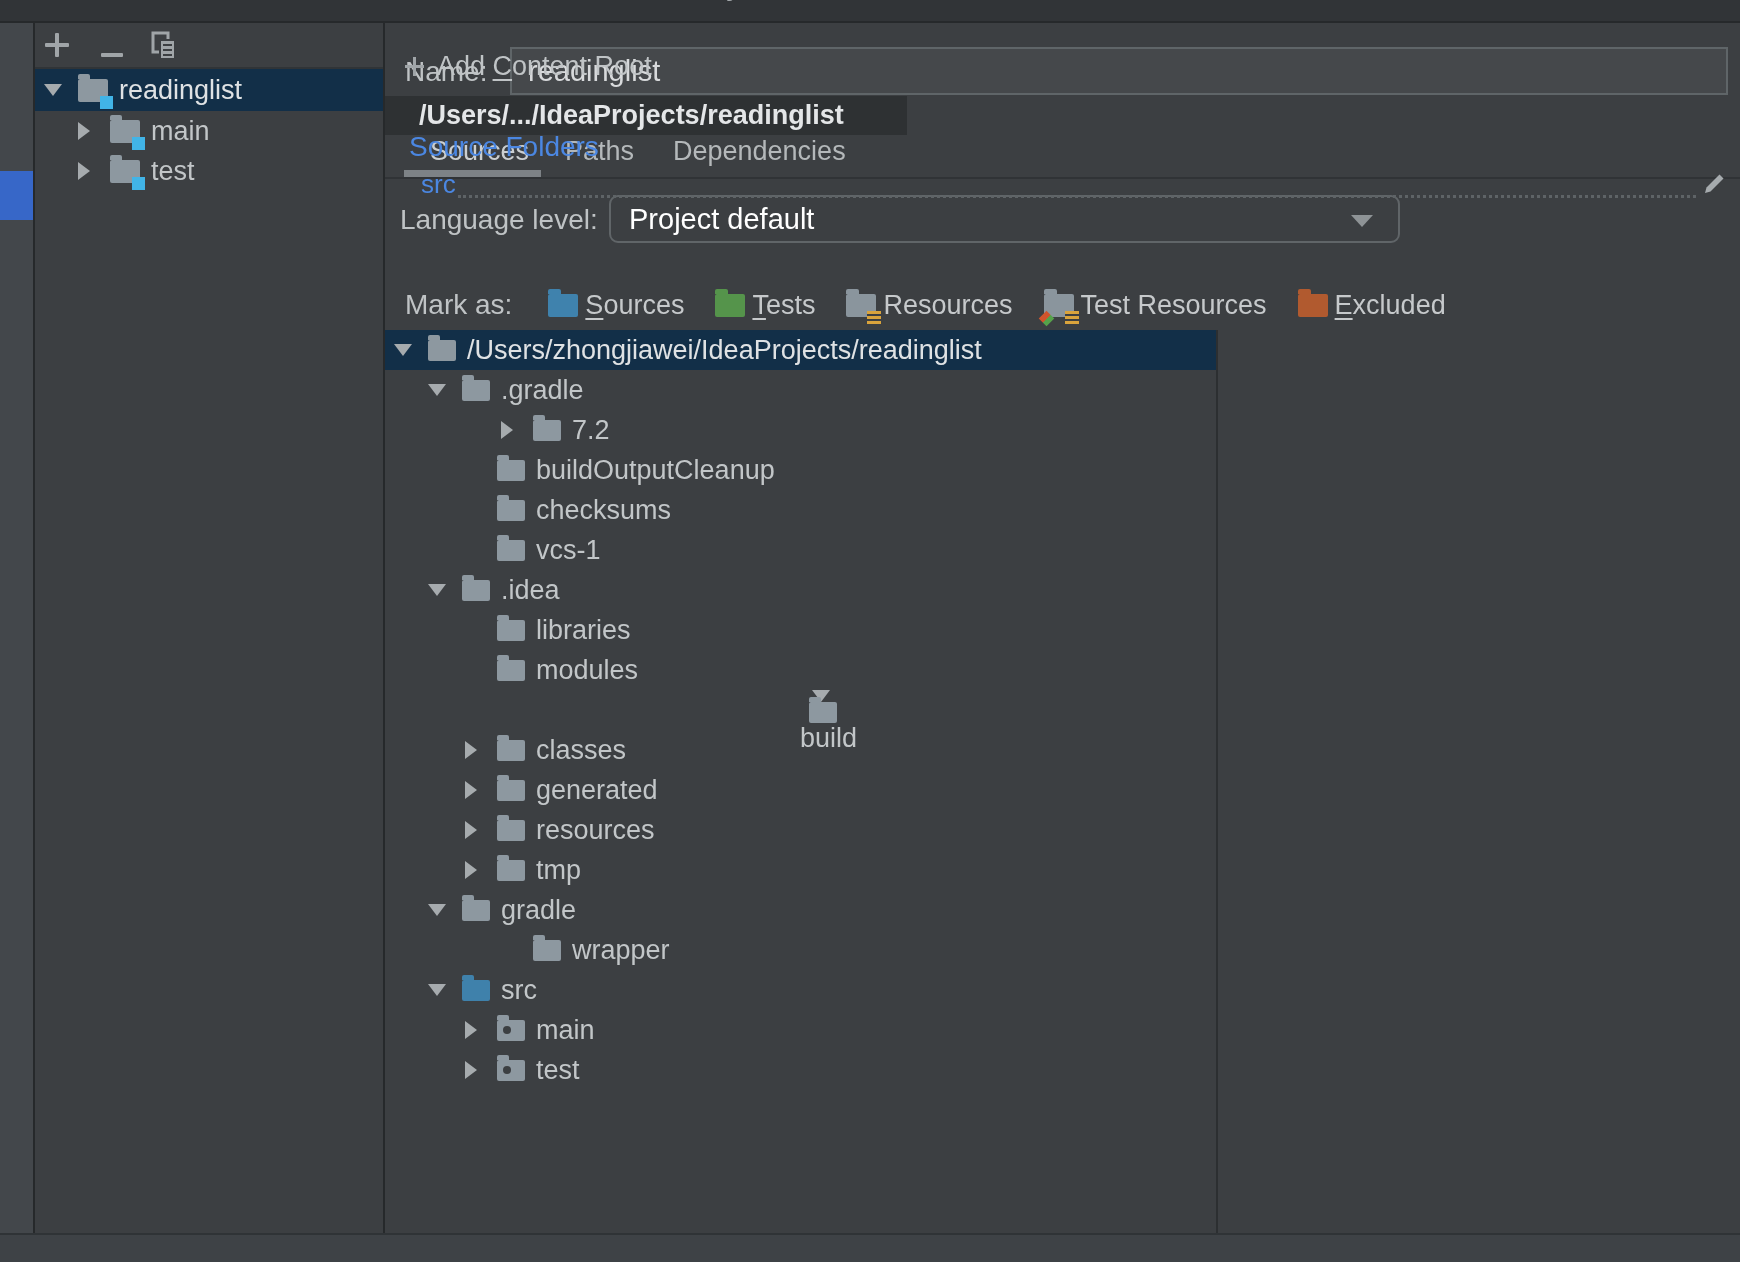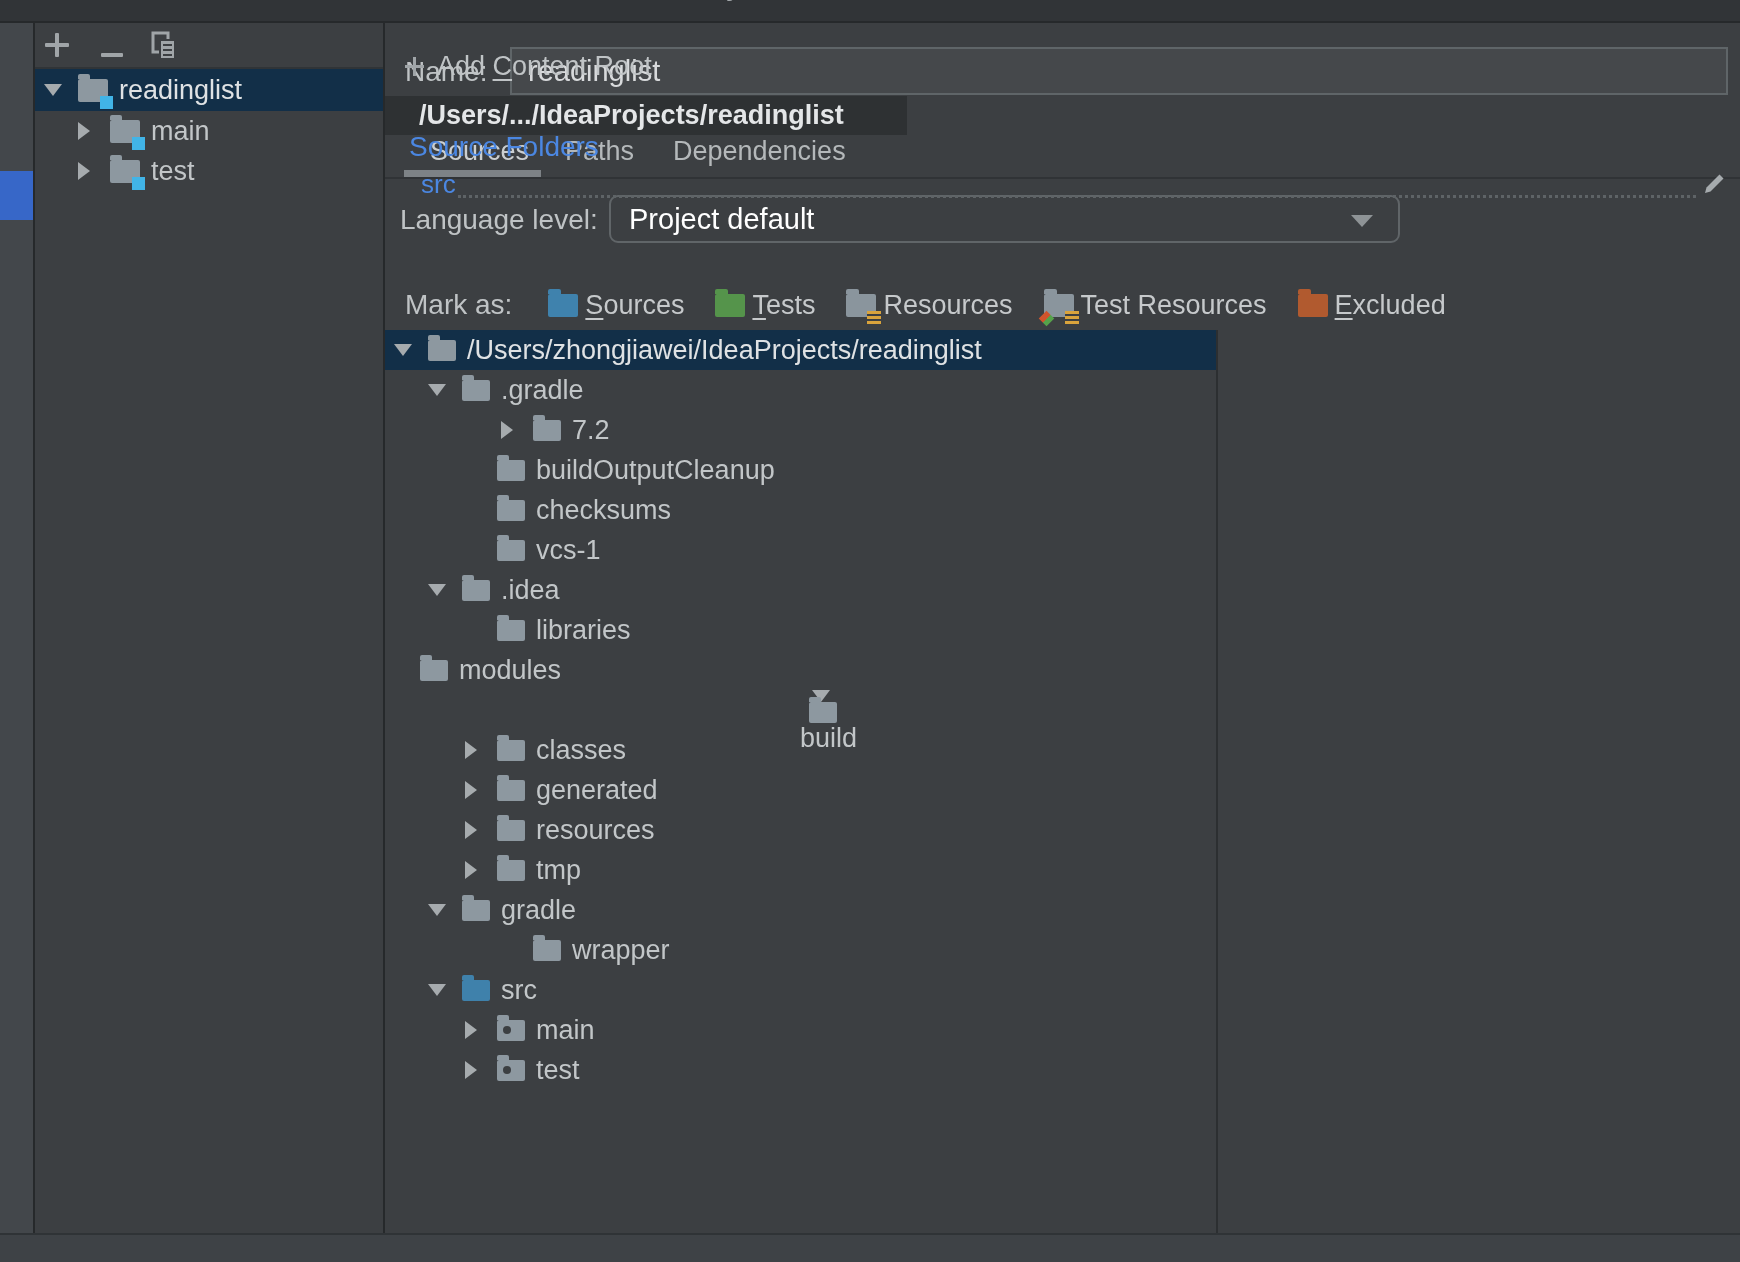--- a/index.html
+++ b/index.html
@@ -257,21 +257,21 @@
             <span class="arrow-down"></span>
           </span>
           <span class="ficon folder"></span>
           <span class="tree-label">.idea</span>
         </div>
         <div class="tree-row" style="padding-left: 77px; height: 40px;">
           <span class="arrow-slot"></span>
           <span class="ficon folder"></span>
           <span class="tree-label">libraries</span>
         </div>
-        <div class="tree-row" style="height: 40px;">
+        <div class="tree-row" style="padding-left: 77px; height: 40px;">
           <span class="arrow-slot"></span>
           <span class="ficon folder"></span>
           <span class="tree-label">modules</span>
         </div>
         <div class="tree-row" style="padding-left: 56px; height: 40px; flex-direction: column;">
           <span class="arrow-slot">
             <span class="arrow-down"></span>
           </span>
           <span class="ficon folder"></span>
           <span class="tree-label">build</span>

